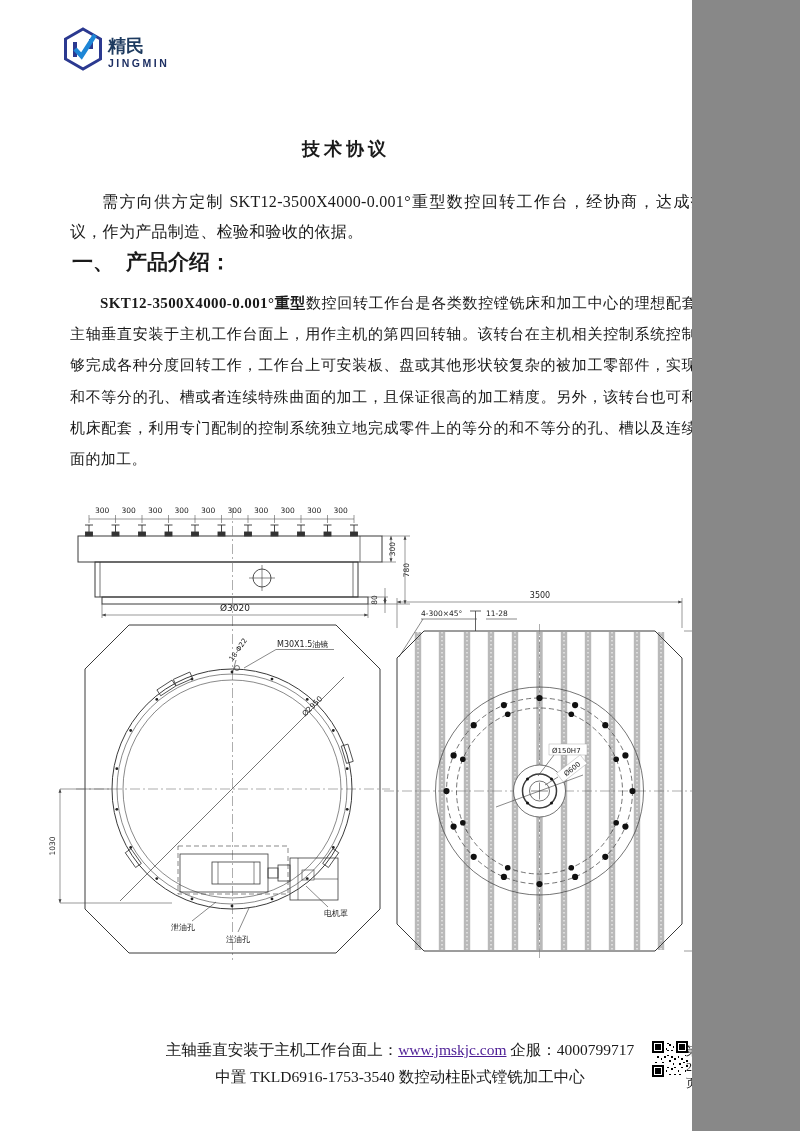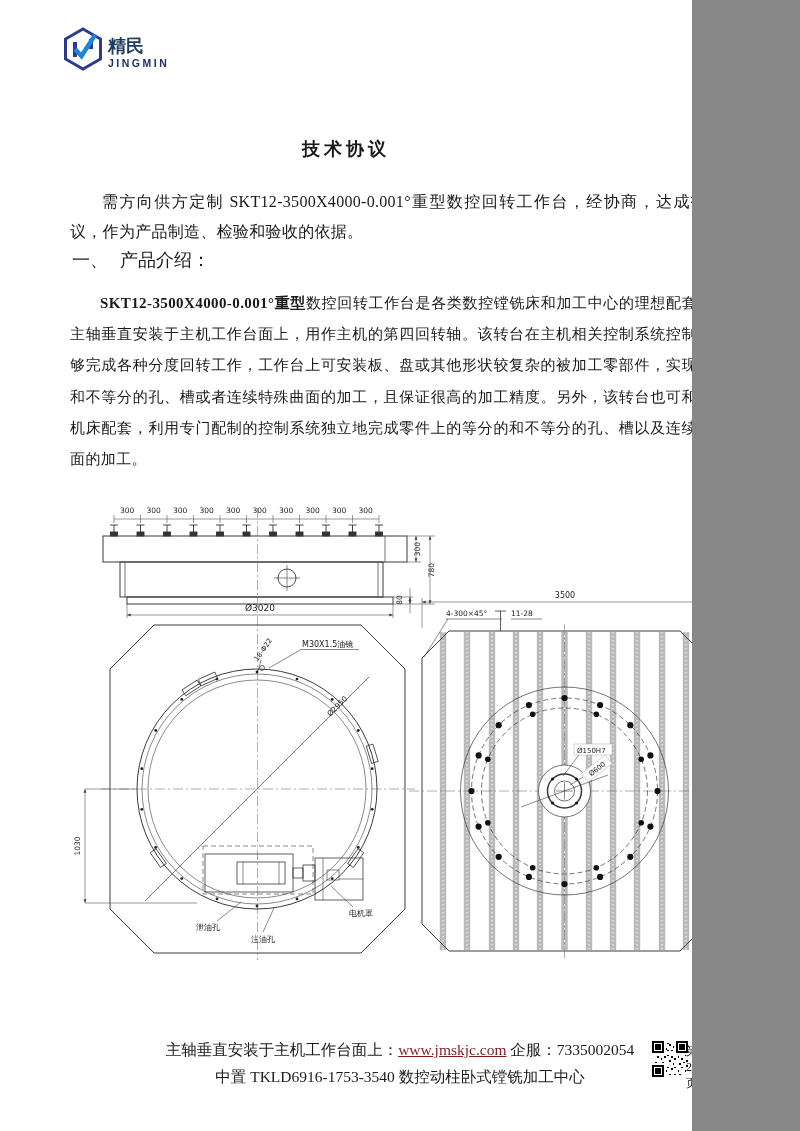--- a/index.html
+++ b/index.html
@@ -8,35 +8,35 @@
   
   .logo{position:absolute;left:60px;top:26px;width:200px;height:60px;}
   .logo-cn{font-family:"Liberation Sans",sans-serif;font-weight:bold;}
   
   .doc-title{position:absolute;left:0;top:137px;width:100%;text-align:center;
              font-family:"Liberation Sans",sans-serif;font-weight:bold;font-size:18px;letter-spacing:4px;}
   
   .intro{position:absolute;left:70px;top:171px;width:672px;font-size:16px;line-height:30px;
          text-align:justify;text-indent:2em;letter-spacing:.3px;}
   
-  .sec-h{position:absolute;font-family:"Liberation Sans",sans-serif;font-weight:normal;font-size:18px;}
+  .sec-h{position:absolute;font-family:"Liberation Sans",sans-serif;font-weight:bold;font-size:21px;}
   .s1{left:72px;top:248px;}
   .s2{left:72px;top:484px;}
   .sec-h .num{margin-right:12px;}
   .s2 .num{margin-right:16px;}
   
   .body1{position:absolute;left:70px;top:273px;width:674px;font-size:15px;line-height:31.2px;
          text-align:justify;text-indent:2em;letter-spacing:.4px;}
   .body1 .bld{font-weight:bold;}
   
-  .drawings{position:absolute;left:65px;top:498px;}
+  .drawings{position:absolute;left:40px;top:498px;}
   .drawings svg text{font-family:"DejaVu Sans",sans-serif;fill:#222;}
   
   .footer{position:absolute;left:0;top:1036px;width:800px;text-align:center;font-size:15.5px;line-height:27px;}
-  .footer a{color:#7f1d1d;text-decoration:underline;font-family:"Liberation Serif",serif;}
+  .footer a{color:#4c1d95;text-decoration:underline;font-family:"Liberation Serif",serif;}
   .qr{position:absolute;left:652px;top:1041px;width:36px;height:36px;}
   .pagenum{position:absolute;left:686px;top:1043px;font-size:12px;letter-spacing:3px;}
 </style>
 </head>
 <body>
 
 <div class="page">
 
   <div class="logo">
     <svg width="190" height="60" viewBox="0 0 190 60">
@@ -387,21 +387,21 @@
 
       <line x1="430" y1="113" x2="441" y2="113" stroke-width="0.8"></line>
       <line x1="435.5" y1="113" x2="435.5" y2="133" stroke-width="0.8"></line>
       <line x1="446" y1="121" x2="477" y2="121" stroke-width="0.6"></line>
       <text x="446" y="118" font-size="7.5" fill="#222" stroke="none">11-28</text>
     </g>
   </svg>
   </div>
 
   <div class="footer">
-    <div><span>主轴垂直安装于主机工作台面上：</span><a href="#">www.jmskjc.com</a>&nbsp;<span>企服：7335002054</span></div>
+    <div><span>主轴垂直安装于主机工作台面上：</span><a href="#">www.jmskjc.com</a>&nbsp;<span>企服：4000799717</span></div>
     <div>中置 TKLD6916-1753-3540 数控动柱卧式镗铣加工中心</div>
   </div>
 
   <div class="qr">
     <svg width="36" height="36" viewBox="0 0 21 21" shape-rendering="crispEdges">
       <rect width="21" height="21" fill="#fff"></rect>
       <g fill="#000">
         <path fill-rule="evenodd" d="M0 0h7v7H0z M1 1v5h5V1z M2 2h3v3H2z"></path>
         <path fill-rule="evenodd" d="M14 0h7v7h-7z M15 1v5h5V1z M16 2h3v3h-3z"></path>
         <path fill-rule="evenodd" d="M0 14h7v7H0z M1 15v5h5v-5z M2 16h3v3H2z"></path>

